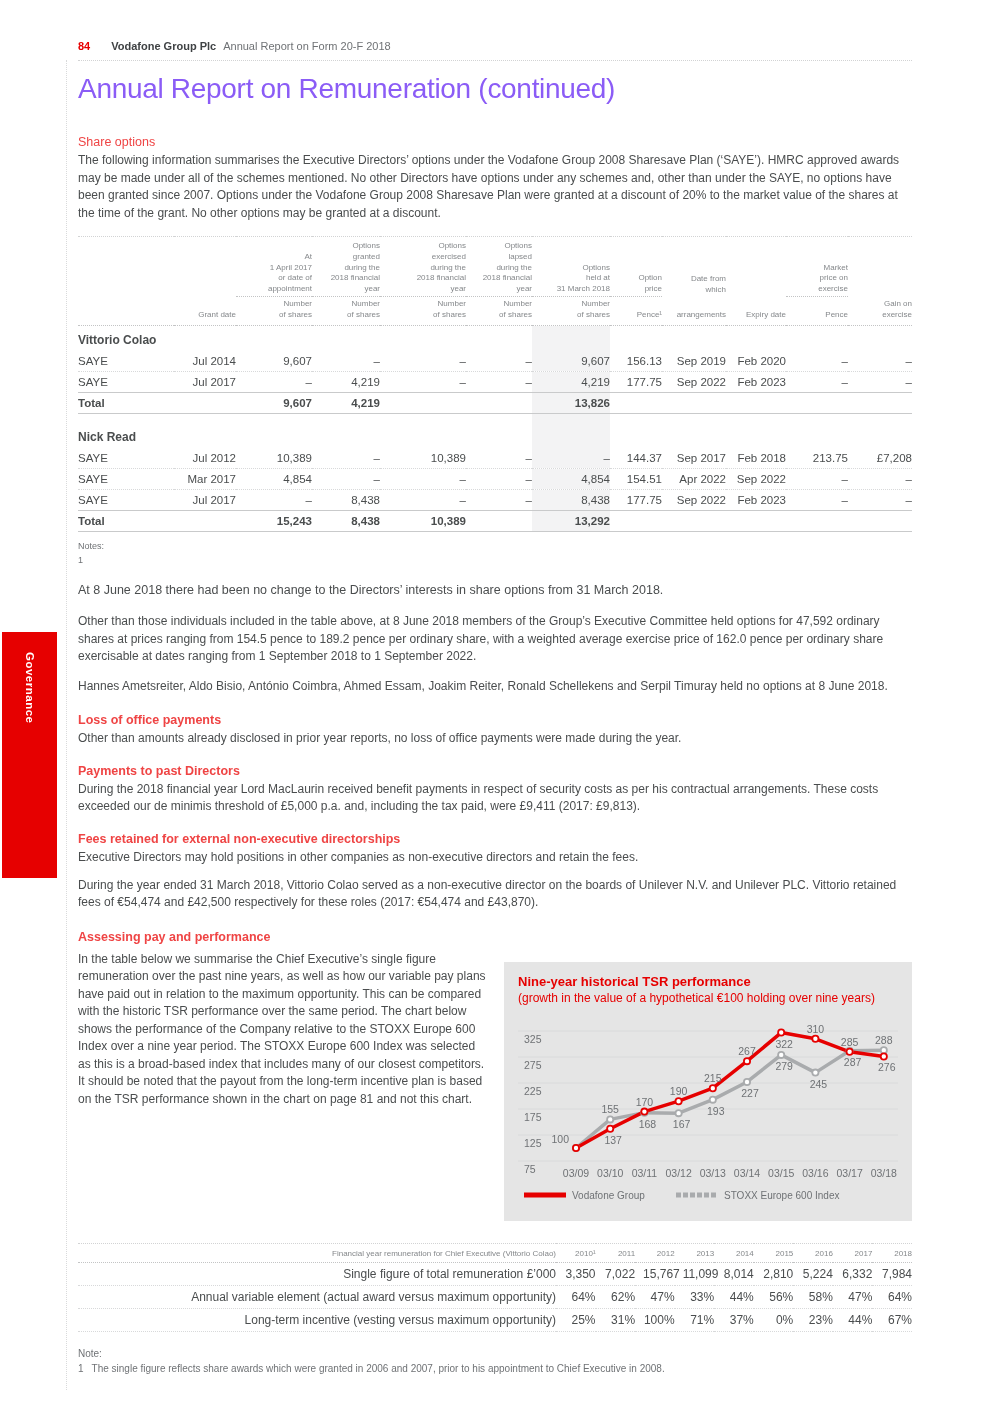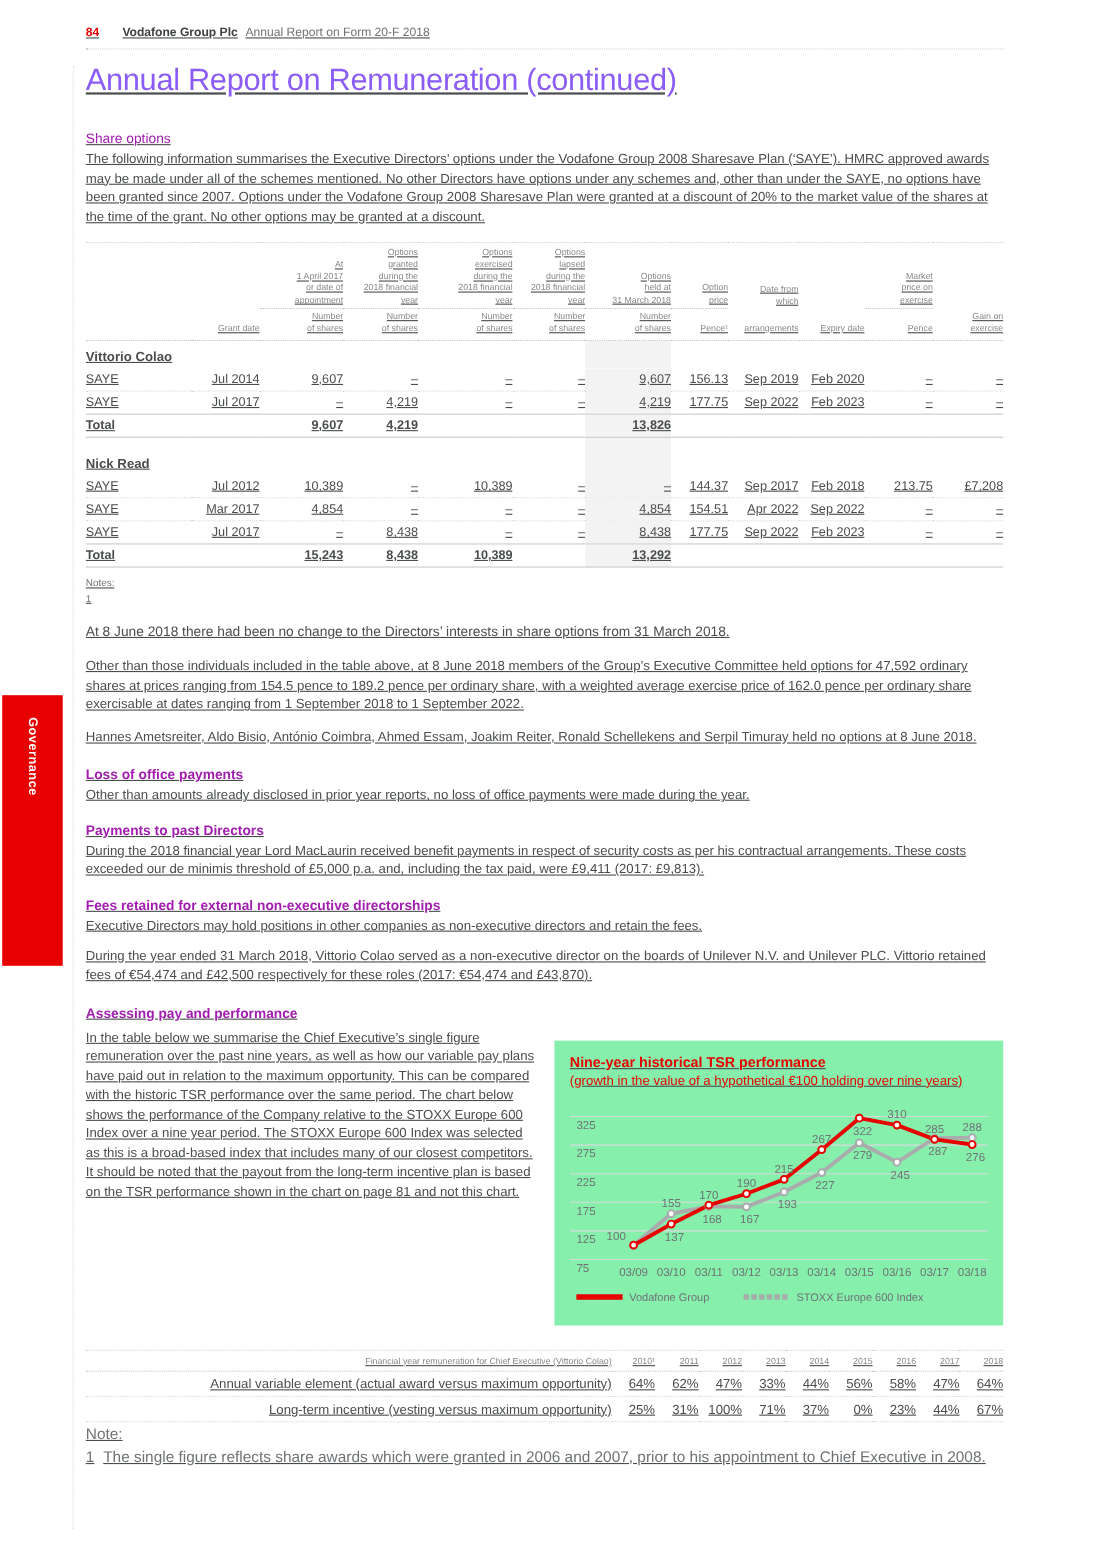--- a/index.html
+++ b/index.html
@@ -7,31 +7,31 @@
   .page {
     position:relative; width:1008px; height:1425px; background:#fff;
     font-family:"Liberation Sans", sans-serif; color:#4a4d4e; overflow:hidden;
   }
   .left-rule { position:absolute; left:66px; top:60px; height:1330px; width:0;
     border-left:1px dotted #d9dadb; }
   .gov-tab { position:absolute; left:2px; top:632px; width:55px; height:246px;
     background:#e60000; display:flex; justify-content:center; padding-top:20px; }
   .gov-tab span { writing-mode:vertical-rl; color:#fff; font-size:11.5px; font-weight:bold; letter-spacing:.5px; }
 
-  .content { position:absolute; left:78px; top:24px; width:834px;text-decoration:underline; }
+  .content { position:absolute; left:78px; top:40px; width:834px; }
 
   .page-head { display:flex; align-items:baseline; gap:7px; font-size:11px;
     padding-bottom:8px; border-bottom:1px dotted #d2d3d4; }
   .page-num { color:#e60000; font-weight:bold; margin-right:14px; }
   .brand { font-weight:bold; color:#3f4244; }
   .report-name { color:#6f7275; }
 
   h1.doc-title { font-size:28px; font-weight:normal; color:#8b5cf6; letter-spacing:-.3px; margin-top:12px; }
 
-  .red-head { color:#a21caf; font-size:12.5px; margin-top:24px; }
+  .red-head { color:#ef4444; font-size:12.5px; margin-top:24px; }
   .red-head.bold { font-weight:bold; }
   p.body { font-size:12px; line-height:1.46; margin-top:3px; color:#4a4d4e; }
   p.body + p.body { margin-top:10px; }
 
   
   table.opts { width:100%; border-collapse:collapse; margin-top:14px; table-layout:fixed; }
   table.opts td { font-size:11.5px; padding:4px 0 4px 8px; text-align:right; vertical-align:bottom; overflow:hidden; }
   table.opts td:first-child { text-align:left; padding-left:0; }
   table.opts thead td { font-size:8px; color:#85888b; line-height:1.35; }
   table.opts thead tr.grp td { white-space:pre-line; padding-bottom:1px; border-top:1px dotted #d2d3d4; }
@@ -45,34 +45,34 @@
   col.c-label{width:96px;} col.c-grant{width:62px;} col.c-at{width:76px;} col.c-gr{width:68px;}
   col.c-ex{width:86px;} col.c-lp{width:66px;} col.c-held{width:78px;} col.c-pr{width:52px;}
   col.c-exr{width:64px;} col.c-exp{width:60px;} col.c-mkt{width:62px;} col.c-gain{width:64px;}
 
   .notes { margin-top:8px; font-size:9px; color:#6f7275; line-height:1.5; }
   .notes .n-row { display:flex; gap:8px; }
 
   
   .two-col { display:flex; margin-top:4px; gap:14px; }
   .two-col .left { width:412px; }
-  .chart-panel { width:408px; background:#86efac; padding:12px 14px 10px 14px; margin-top:14px; }
+  .chart-panel { width:408px; background:#e5e5e5; padding:12px 14px 10px 14px; margin-top:14px; }
   .chart-title { color:#e60000; font-weight:bold; font-size:13px; }
   .chart-sub { color:#e60000; font-size:12px; margin-top:2px; }
   .chart-svg { margin-top:8px; display:block; }
 
   
   table.summary { width:100%; border-collapse:collapse; margin-top:22px; table-layout:fixed; }
   table.summary td { padding:4px 0 4px 8px; text-align:right; }
   table.summary td:first-child { text-align:right; padding-left:0; }
   table.summary thead td { font-size:8px; color:#85888b; border-top:1px dotted #d2d3d4; border-bottom:1px dotted #c3c4c5; padding-top:5px; padding-bottom:4px; }
   table.summary tbody td { font-size:12px; border-bottom:1px dotted #d8d9da; }
   col.s-label{width:478px;}
 
-  .foot-note { margin-top:0; font-size:14px; color:#6f7275; line-height:1.5; }
+  .foot-note { margin-top:14px; font-size:10px; color:#6f7275; line-height:1.5; }
   .foot-note .n-row { display:flex; gap:8px; }
 </style>
 </head>
 <body>
 
 <div class="page">
   <div class="left-rule"></div>
   <div class="gov-tab">
     <span>Governance</span>
   </div>
@@ -421,20 +421,32 @@
             <td>2013</td>
             <td>2014</td>
             <td>2015</td>
             <td>2016</td>
             <td>2017</td>
             <td>2018</td>
           </tr>
         </thead>
       <tbody>
           <tr>
+            <td>Single figure of total remuneration £’000</td>
+            <td>3,350</td>
+            <td>7,022</td>
+            <td>15,767</td>
+            <td>11,099</td>
+            <td>8,014</td>
+            <td>2,810</td>
+            <td>5,224</td>
+            <td>6,332</td>
+            <td>7,984</td>
+          </tr>
+          <tr>
             <td>Annual variable element (actual award versus maximum opportunity)</td>
             <td>64%</td>
             <td>62%</td>
             <td>47%</td>
             <td>33%</td>
             <td>44%</td>
             <td>56%</td>
             <td>58%</td>
             <td>47%</td>
             <td>64%</td>

